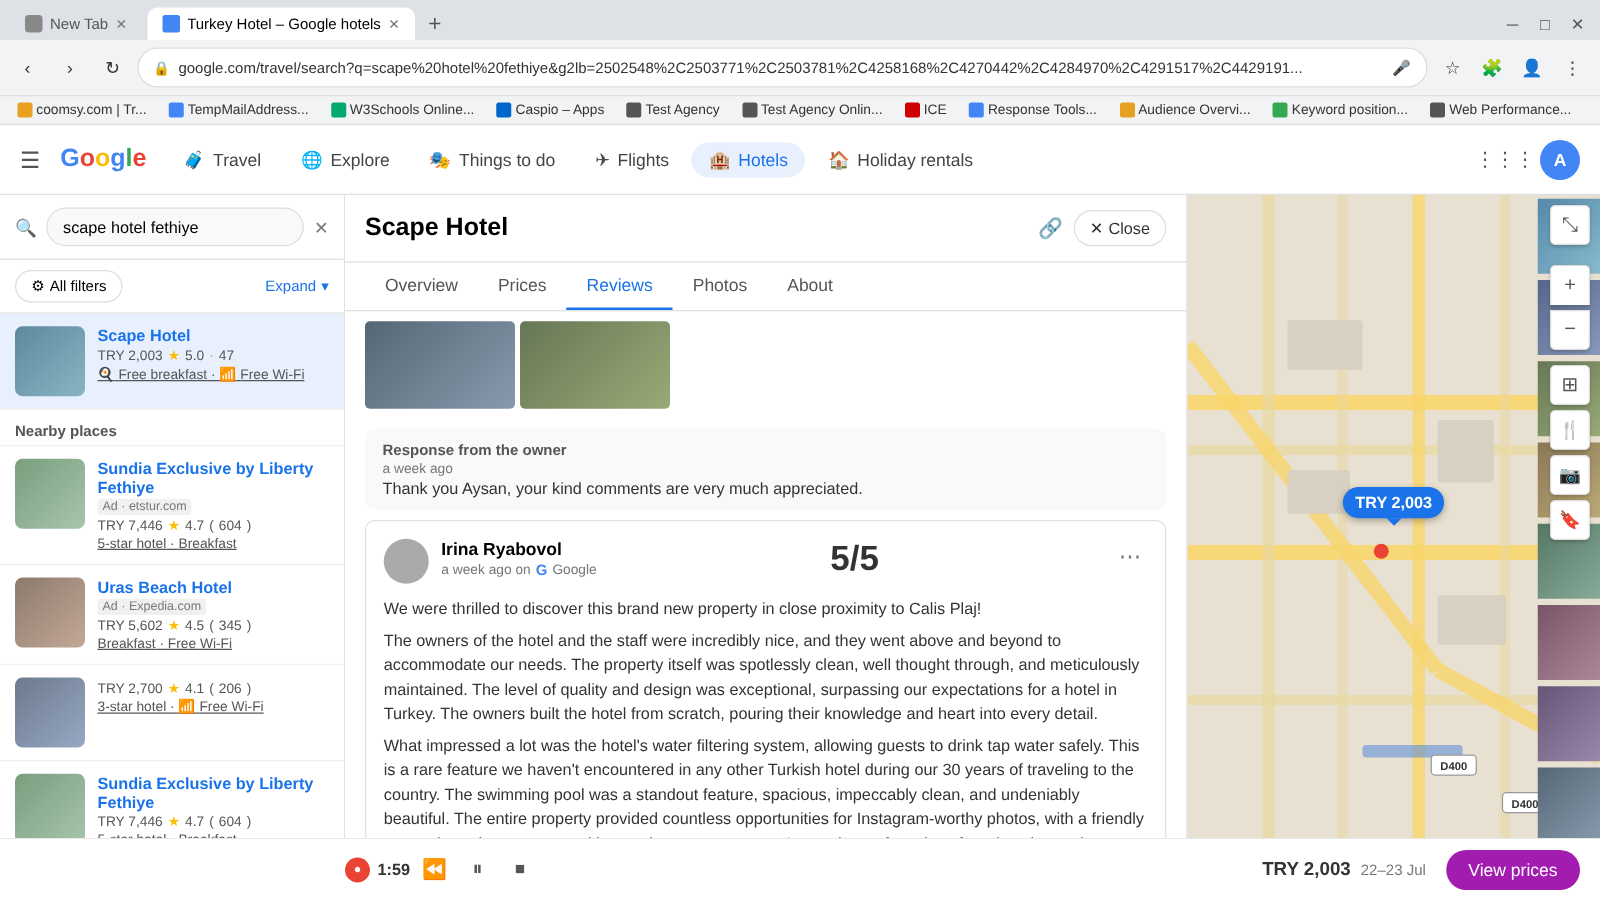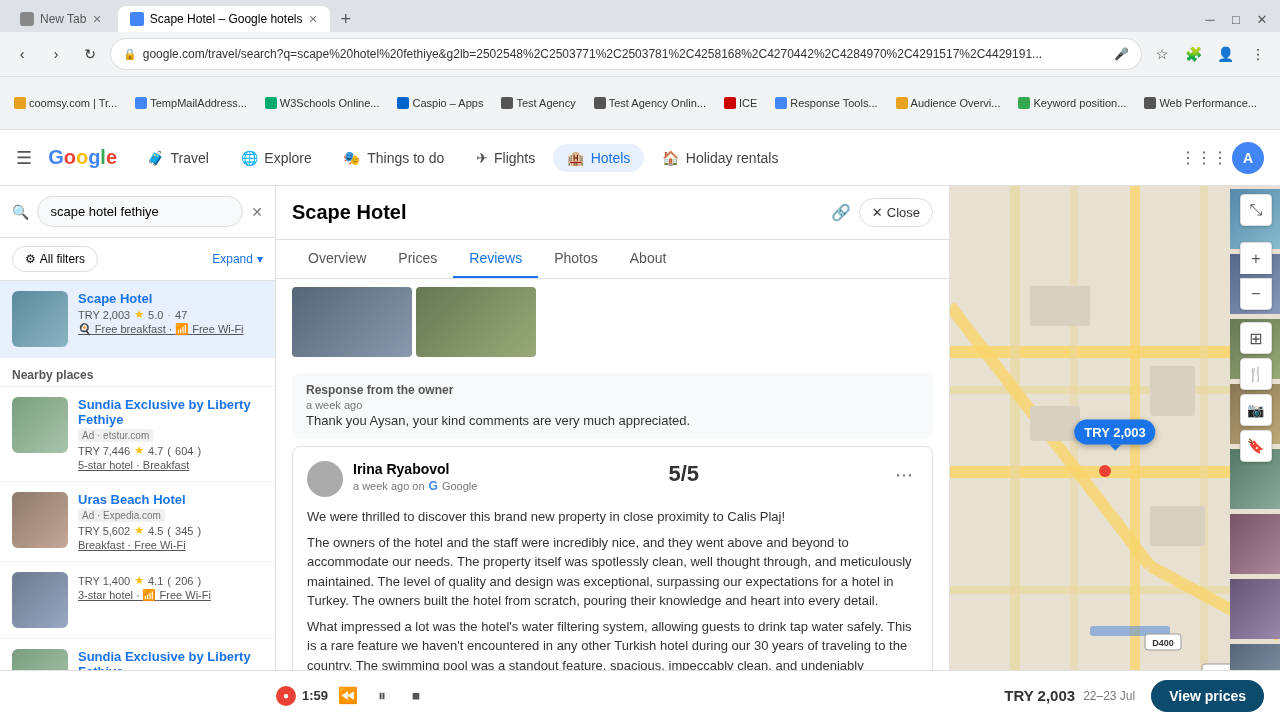--- a/index.html
+++ b/index.html
@@ -10,21 +10,21 @@
     .tab-bar { display: flex; align-items: center; padding: 6px 8px 0; gap: 4px; background: #dee1e6; }
     .tab { display: flex; align-items: center; gap: 6px; padding: 6px 12px; background: #fff; border-radius: 8px 8px 0 0; font-size: 12px; max-width: 220px; }
     .tab-inactive { background: transparent; color: #555; }
     .tab .favicon { width: 14px; height: 14px; background: #4285f4; border-radius: 50%; flex-shrink: 0; }
     .tab .close-tab { margin-left: auto; color: #777; font-size: 11px; cursor: pointer; }
     .new-tab-btn { width: 24px; height: 24px; display: flex; align-items: center; justify-content: center; color: #555; font-size: 18px; cursor: pointer; }
     .nav-bar { display: flex; align-items: center; padding: 6px 8px; gap: 6px; background: #f1f3f4; }
     .nav-btn { width: 28px; height: 28px; border-radius: 50%; border: none; background: transparent; cursor: pointer; display: flex; align-items: center; justify-content: center; color: #333; font-size: 14px; }
     .address-bar { flex: 1; display: flex; align-items: center; background: #fff; border-radius: 20px; padding: 5px 12px; gap: 6px; font-size: 12px; color: #333; border: 1px solid #ddd; height: 32px; }
     .address-text { flex: 1; font-size: 12px; color: #333; overflow: hidden; text-overflow: ellipsis; white-space: nowrap; }
-    .bookmarks-bar { display: flex; align-items: center; padding: 18px 8px; gap: 6px; font-size: 11px; color: #333; border-top: 1px solid #e0e0e0; overflow: hidden; }
+    .bookmarks-bar { display: flex; align-items: center; padding: 3px 8px; gap: 6px; font-size: 11px; color: #333; border-top: 1px solid #e0e0e0; overflow: hidden; }
     .bookmark-item { display: flex; align-items: center; gap: 3px; padding: 2px 6px; border-radius: 4px; cursor: pointer; white-space: nowrap; font-size: 11px; }
     .bookmark-icon { width: 12px; height: 12px; background: #aaa; border-radius: 2px; flex-shrink: 0; }
 
     
     .google-header { display: flex; align-items: center; padding: 8px 16px; border-bottom: 1px solid #e0e0e0; gap: 16px; height: 56px; }
     .hamburger { font-size: 18px; color: #555; cursor: pointer; }
     .google-logo { font-size: 20px; font-weight: bold; color: #4285f4; cursor: pointer; }
     .google-logo span:nth-child(1) { color: #4285f4; }
     .google-logo span:nth-child(2) { color: #ea4335; }
     .google-logo span:nth-child(3) { color: #fbbc05; }
@@ -76,33 +76,33 @@
     .owner-response { background: #f8f9fa; border-radius: 8px; margin: 8px 16px; padding: 10px 14px; }
     .owner-label { font-size: 12px; color: #555; font-weight: bold; }
     .owner-time { font-size: 11px; color: #777; margin: 2px 0; }
     .owner-text { font-size: 13px; color: #333; }
     .review-card { margin: 0 16px 16px; padding: 14px; border: 1px solid #e0e0e0; border-radius: 8px; }
     .reviewer-header { display: flex; align-items: flex-start; margin-bottom: 10px; }
     .reviewer-avatar { width: 36px; height: 36px; border-radius: 50%; background: #aaa; margin-right: 10px; flex-shrink: 0; }
     .reviewer-name { font-size: 14px; font-weight: bold; }
     .reviewer-source { font-size: 11px; color: #777; display: flex; align-items: center; gap: 4px; margin-top: 2px; }
     .google-g { color: #4285f4; font-weight: bold; font-size: 12px; }
-    .review-score { margin-left: auto; font-size: 22px; font-weight: bold; color: #333; }
+    .review-score { margin-left: auto; font-size: 28px; font-weight: bold; color: #333; }
     .review-text { font-size: 13px; color: #333; line-height: 1.5; }
     .review-more-btn { color: #777; font-size: 18px; cursor: pointer; margin-left: auto; display: flex; align-items: center; justify-content: center; width: 28px; height: 28px; border-radius: 50%; }
 
     
     .bottom-bar { position: fixed; bottom: 0; left: 0; right: 0; height: 50px; background: #fff; border-top: 1px solid #e0e0e0; display: flex; align-items: center; padding: 0 16px 0 276px; gap: 16px; z-index: 100; }
     .video-controls { display: flex; align-items: center; gap: 6px; }
     .rec-badge { background: #ea4335; color: white; border-radius: 50%; width: 20px; height: 20px; display: flex; align-items: center; justify-content: center; font-size: 10px; }
     .time-display { font-size: 13px; color: #333; font-weight: bold; }
     .ctrl-btn { color: #555; font-size: 16px; cursor: pointer; display: flex; align-items: center; justify-content: center; width: 28px; height: 28px; border-radius: 50%; }
     .price-display { font-size: 15px; font-weight: bold; color: #333; }
     .date-display { font-size: 12px; color: #777; }
-    .view-prices-btn { background: #0c4a6e; color: white; padding: 8px 18px; border-radius: 20px; font-size: 14px; font-weight: bold; cursor: pointer; border: none; margin-left: auto; }
+    .view-prices-btn { background: #a21caf; color: white; padding: 8px 18px; border-radius: 20px; font-size: 14px; font-weight: normal; cursor: pointer; border: none; margin-left: auto; }
 
     
     .map-area { width: 330px; flex-shrink: 0; position: relative; background: #e8e0d0; overflow: hidden; }
     .map-controls { position: absolute; top: 8px; right: 8px; display: flex; flex-direction: column; gap: 4px; z-index: 10; }
     .map-ctrl-btn { width: 32px; height: 32px; background: #fff; border-radius: 4px; border: 1px solid #ddd; display: flex; align-items: center; justify-content: center; cursor: pointer; font-size: 16px; box-shadow: 0 1px 3px rgba(0,0,0,0.2); color: #555; }
     .map-price-badge { position: absolute; top: 42%; left: 50%; transform: translate(-50%, -50%); background: #1a73e8; color: white; padding: 5px 10px; border-radius: 16px; font-size: 13px; font-weight: bold; white-space: nowrap; box-shadow: 0 2px 6px rgba(0,0,0,0.3); cursor: pointer; }
     .map-price-badge::after { content: ''; position: absolute; bottom: -6px; left: 50%; transform: translateX(-50%); width: 0; height: 0; border-left: 6px solid transparent; border-right: 6px solid transparent; border-top: 6px solid #1a73e8; }
     .map-layer-toggle { position: absolute; bottom: 40px; left: 8px; display: flex; align-items: center; gap: 6px; background: #fff; border-radius: 8px; padding: 5px 10px; font-size: 11px; box-shadow: 0 1px 3px rgba(0,0,0,0.2); cursor: pointer; }
     .map-toggle-track { width: 32px; height: 16px; background: #ccc; border-radius: 8px; position: relative; }
     .map-keyboard-shortcut { position: absolute; bottom: 8px; right: 8px; font-size: 10px; color: #555; background: rgba(255,255,255,0.8); padding: 2px 4px; border-radius: 2px; cursor: pointer; }
@@ -129,21 +129,21 @@
 <div class="browser-chrome">
 
   <div class="tab-bar">
     <div class="tab tab-inactive">
       <div class="favicon" style="background:#888; border-radius:3px;"></div>
       <span style="font-size:12px;color:#555;text-align:center;">New Tab</span>
       <span class="close-tab">✕</span>
     </div>
     <div class="tab">
       <div class="favicon" style="background:#4285f4; border-radius:2px; width:14px; height:14px;"></div>
-      <span style="font-size:12px; max-width:160px; overflow:hidden; text-overflow:ellipsis; white-space:nowrap;">Scape Hotel – Google hotels</span>
+      <span style="font-size:12px; max-width:160px; overflow:hidden; text-overflow:ellipsis; white-space:nowrap;">Turkey Hotel – Google hotels</span>
       <span class="close-tab">✕</span>
     </div>
     <div class="new-tab-btn">+</div>
     <div style="margin-left:auto; display:flex; gap:6px; align-items:center;">
       <div style="width:20px;height:20px;display:flex;align-items:center;justify-content:center;cursor:pointer;color:#555;">─</div>
       <div style="width:20px;height:20px;display:flex;align-items:center;justify-content:center;cursor:pointer;color:#555;">□</div>
       <div style="width:20px;height:20px;display:flex;align-items:center;justify-content:center;cursor:pointer;color:#555;">✕</div>
     </div>
   </div>
 
@@ -333,21 +333,21 @@
           <span>Breakfast</span>
           · <span>Free Wi-Fi</span>
         </div>
       </div>
     </div>
 
     <div class="hotel-item">
       <div class="hotel-thumb thumb-golden"></div>
       <div class="hotel-info">
         <div class="hotel-meta">
-          <span>TRY 1,400</span>
+          <span>TRY 2,700</span>
           <span class="star-rating">★</span>
           <span>4.1</span>
           (<span>206</span>)
         </div>
         <div class="hotel-amenity">
           <span>3-star hotel</span>
           · <span>📶</span>
           <span>Free Wi-Fi</span>
         </div>
       </div>

